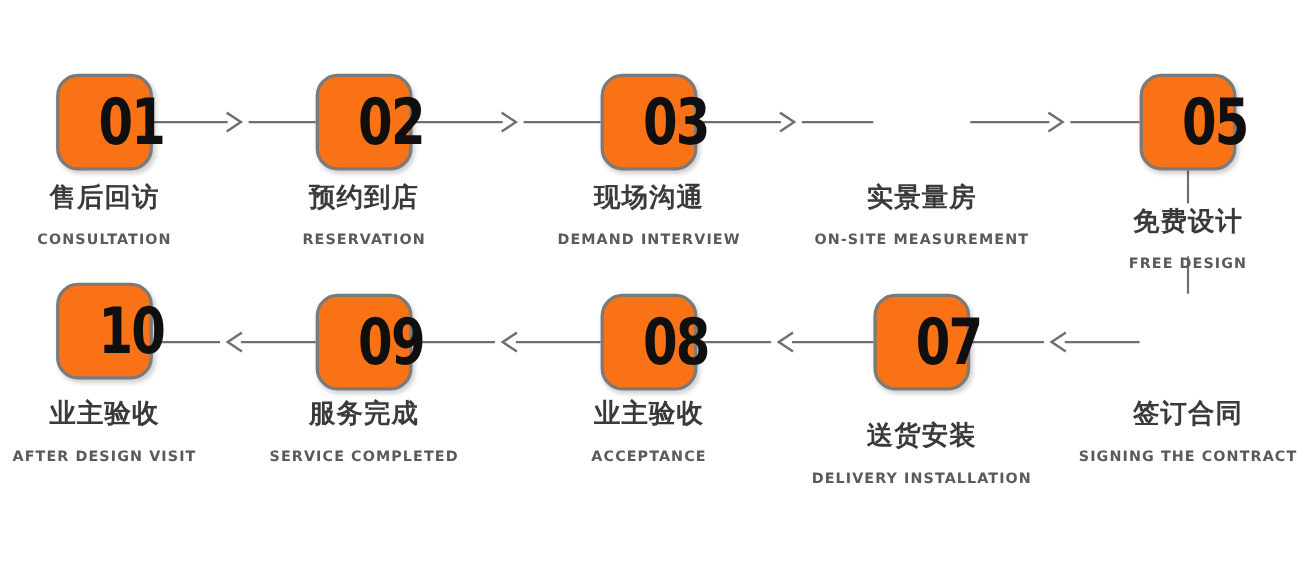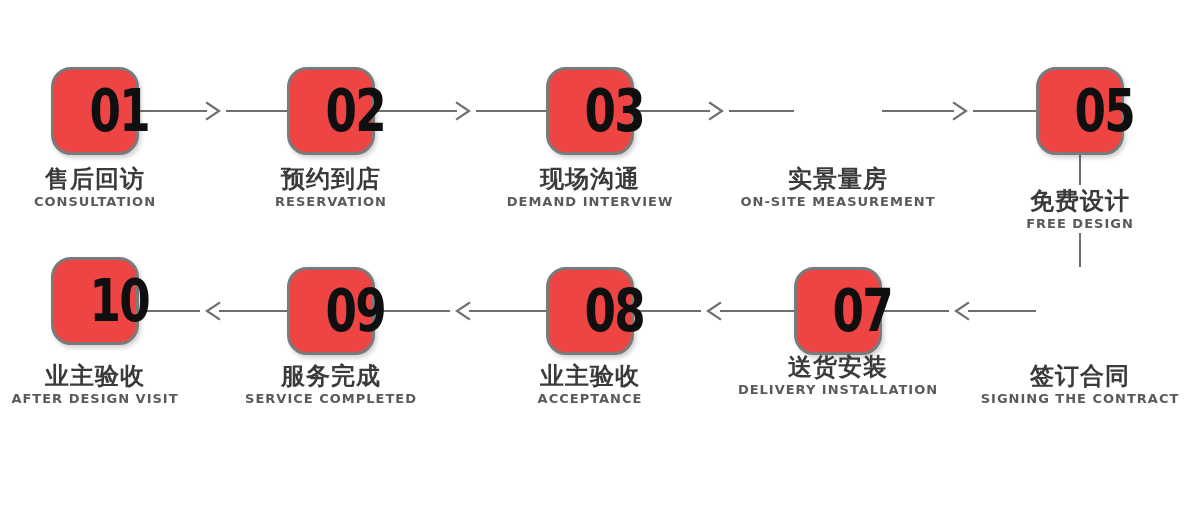--- a/index.html
+++ b/index.html
@@ -5,34 +5,34 @@
   html,body{margin:0;padding:0;background:#ffffff;}
   .canvas{
     position:relative;width:1196px;height:514px;background:#ffffff;overflow:hidden;
     font-family:"DejaVu Sans","Liberation Sans",sans-serif;
   }
   .connectors{position:absolute;left:0;top:0;width:1196px;height:514px;z-index:1;pointer-events:none;}
   .connectors line{stroke:#6f6f6f;stroke-width:2;}
   .connectors polyline{stroke:#6f6f6f;stroke-width:2.2;fill:none;stroke-linecap:square;}
   .node{
     position:absolute;width:88px;height:88px;box-sizing:border-box;
-    background:#ef4444;border:3px solid #7a7a7a;border-radius:20px;
+    background:#f97316;border:3px solid #7a7a7a;border-radius:20px;
     box-shadow:2px 3px 4px rgba(0,0,0,0.18);
     display:flex;align-items:center;justify-content:center;z-index:2;padding-left:48px;
   }
   .num{
     font-weight:bold;font-size:58px;line-height:1;color:#0f0f0f;
     letter-spacing:-2px;transform:scaleX(0.78);
   }
   .label{
     position:absolute;transform:translateX(-50%);text-align:center;
     white-space:nowrap;z-index:2;
   }
   .zh{font-size:24px;font-weight:bold;color:#3a3a3a;letter-spacing:1px;line-height:1.1;}
-  .en{font-size:13px;font-weight:bold;color:#5a5a5a;letter-spacing:1px;margin-top:3px;line-height:1.1;}
+  .en{font-size:13px;font-weight:bold;color:#5a5a5a;letter-spacing:1px;margin-top:20px;line-height:1.1;}
 </style>
 </head>
 <body>
 
 <div class="canvas">
 
   <svg class="connectors" viewBox="0 0 1196 514" xmlns="http://www.w3.org/2000/svg">
 
     <line x1="139" y1="111" x2="207" y2="111"></line>
     <line x1="226" y1="111" x2="287" y2="111"></line>
@@ -116,21 +116,21 @@
     <div class="en">AFTER DESIGN VISIT</div>
   </div>
   <div class="label" style="left:331px;top:363px">
     <div class="zh">服务完成</div>
     <div class="en">SERVICE COMPLETED</div>
   </div>
   <div class="label" style="left:590px;top:363px">
     <div class="zh">业主验收</div>
     <div class="en">ACCEPTANCE</div>
   </div>
-  <div class="label" style="left:838px;top:354px">
+  <div class="label" style="left:838px;top:383px">
     <div class="zh">送货安装</div>
     <div class="en">DELIVERY INSTALLATION</div>
   </div>
   <div class="label" style="left:1080px;top:363px">
     <div class="zh">签订合同</div>
     <div class="en">SIGNING THE CONTRACT</div>
   </div>
 
 </div>
 

